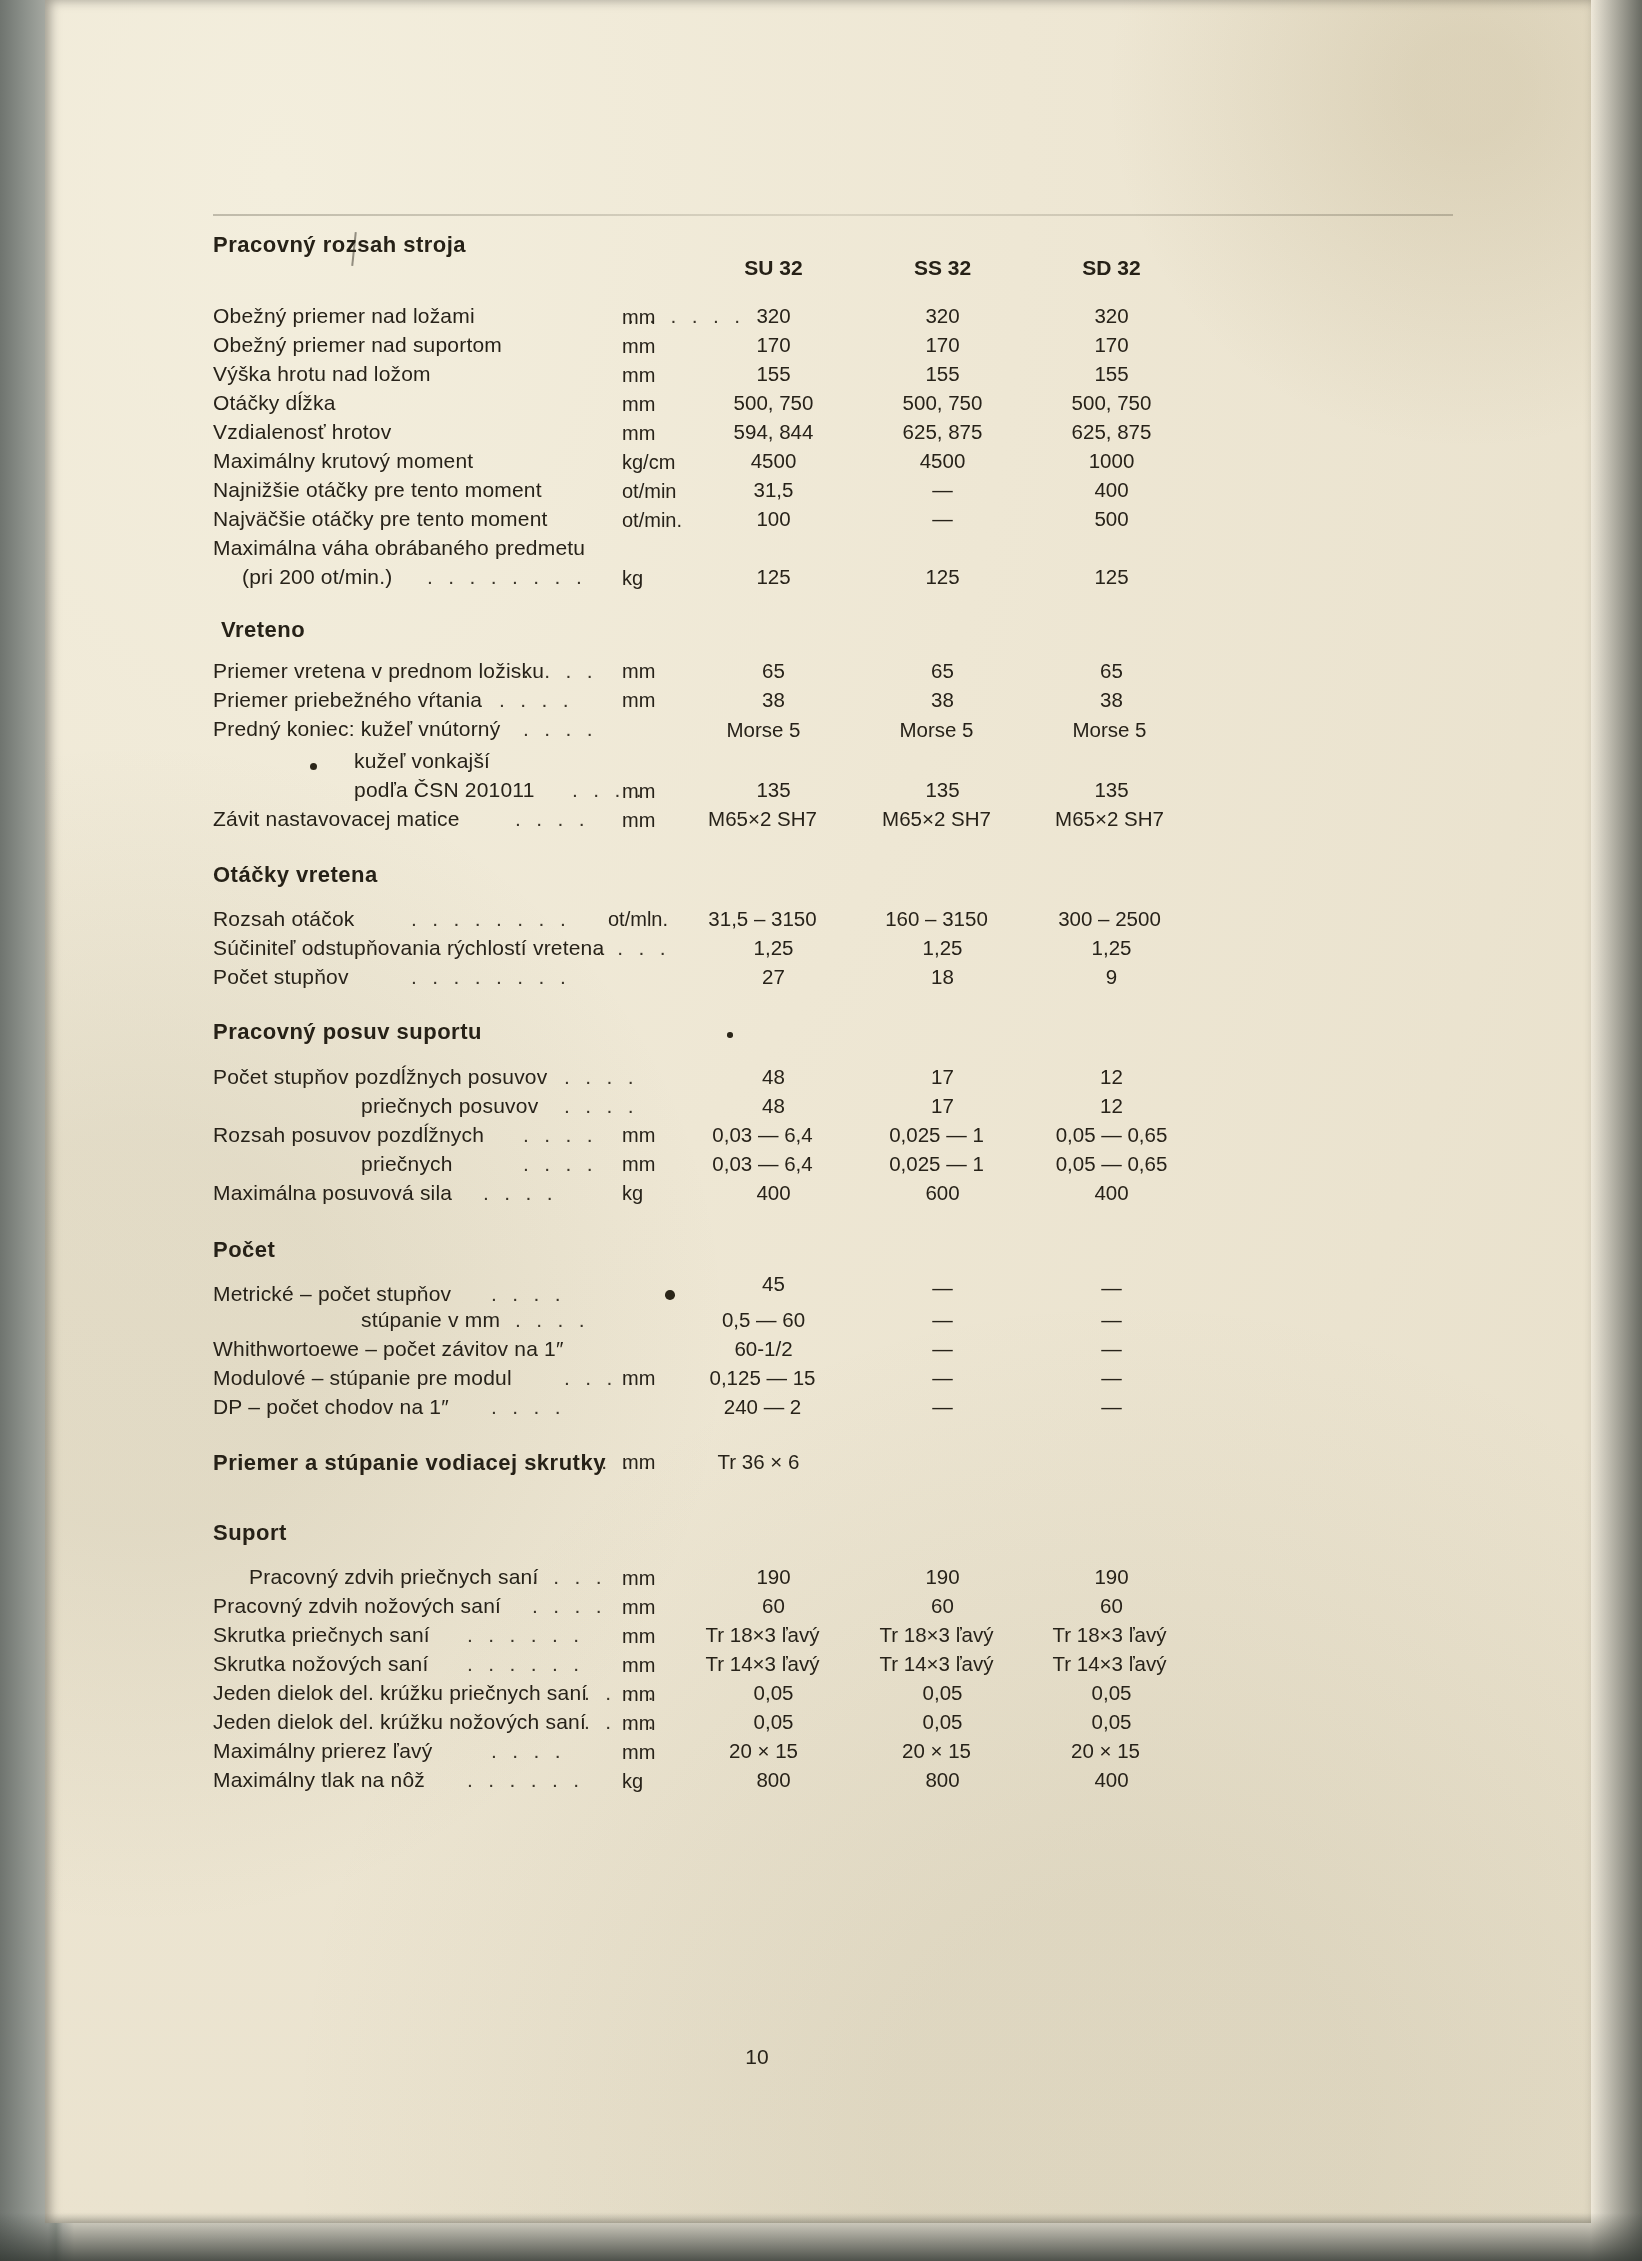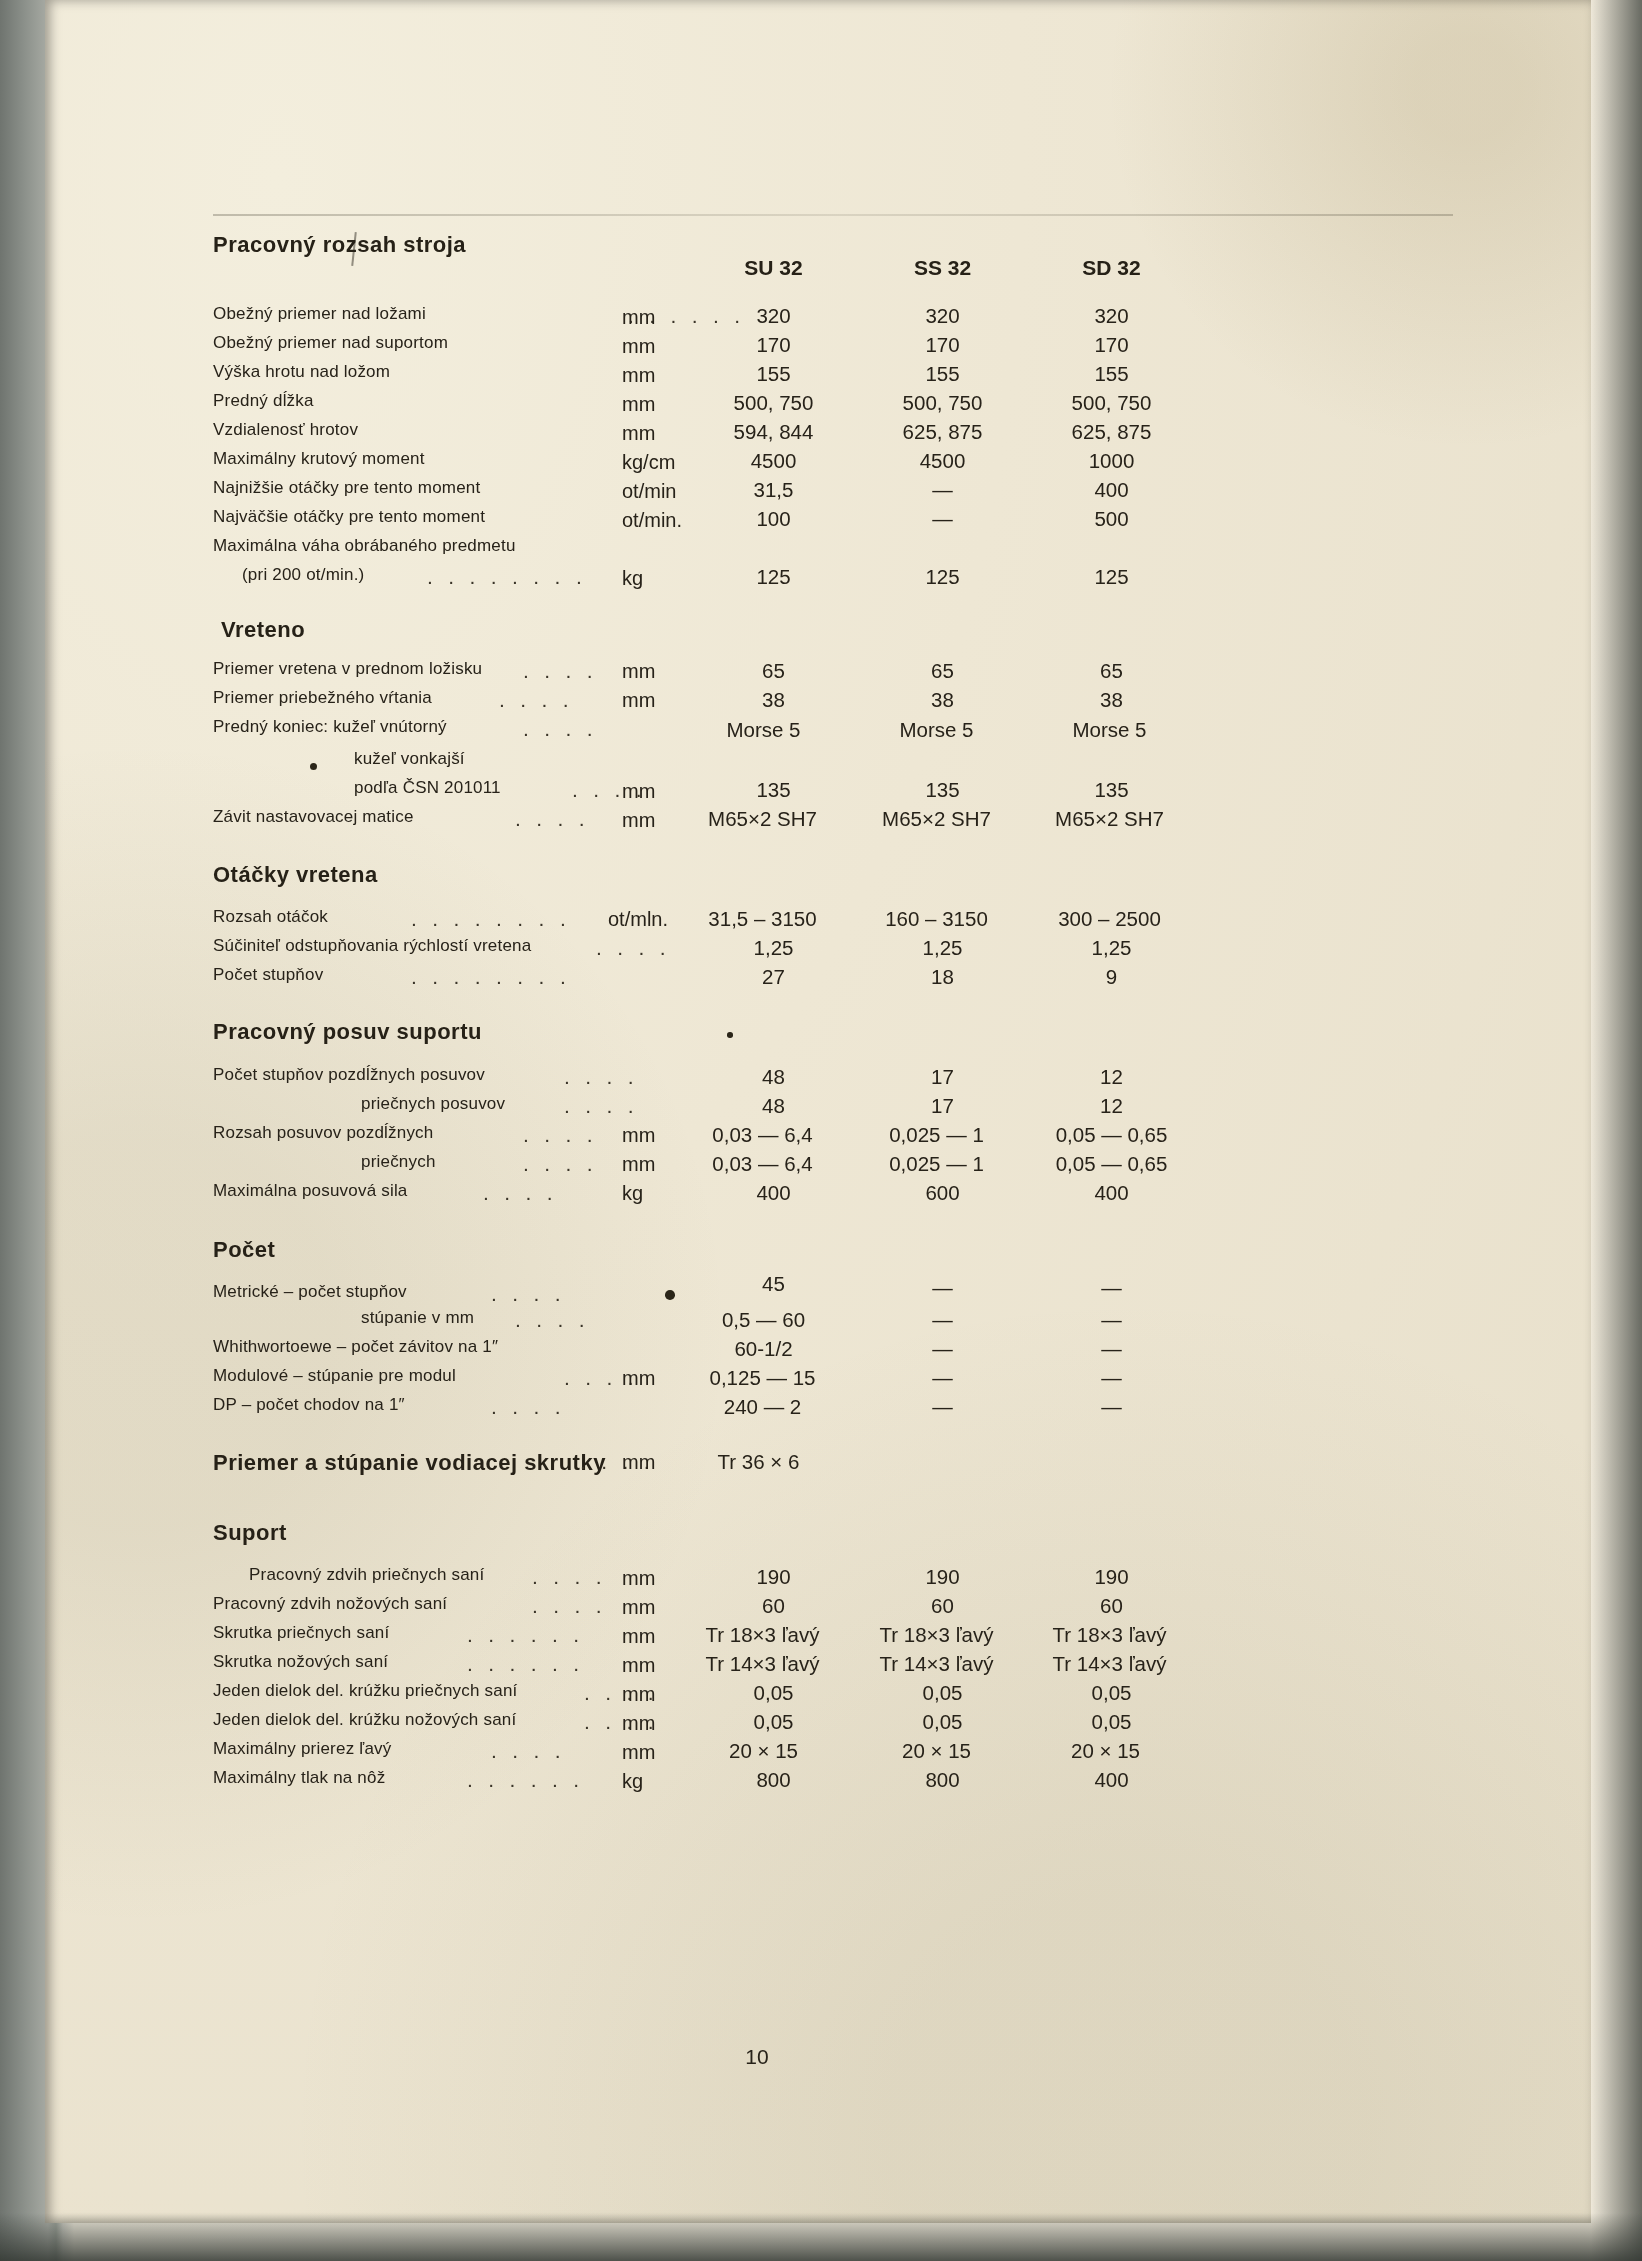--- a/index.html
+++ b/index.html
@@ -103,21 +103,21 @@
   .col-head {
     position: absolute;
     font-size: 21px;
     font-weight: bold;
     color: #262117;
     text-align: center;
     white-space: nowrap;
   }
   .lbl {
     position: absolute;
-    font-size: 17px;
+    font-size: 21px;
     color: #272219;
     white-space: nowrap;
     letter-spacing: 0.2px;
   }
   .dots {
     position: absolute;
     font-size: 21px;
     color: #3a3428;
     white-space: nowrap;
     letter-spacing: 4.8px;
@@ -179,21 +179,21 @@
     <div class="val" style="left:556px; top:333px; width:145px;">170</div>
     <div class="val" style="left:725px; top:333px; width:145px;">170</div>
     <div class="val" style="left:894px; top:333px; width:145px;">170</div>
 
     <div class="lbl" style="left:68px; top:362px;">Výška hrotu nad ložom</div>
     <div class="unit" style="left:477px; top:364px;">mm</div>
     <div class="val" style="left:556px; top:362px; width:145px;">155</div>
     <div class="val" style="left:725px; top:362px; width:145px;">155</div>
     <div class="val" style="left:894px; top:362px; width:145px;">155</div>
 
-    <div class="lbl" style="left:68px; top:391px;">Predný dĺžka</div>
+    <div class="lbl" style="left:68px; top:391px;">Otáčky dĺžka</div>
     <div class="unit" style="left:477px; top:393px;">mm</div>
     <div class="val" style="left:556px; top:391px; width:145px;">500, 750</div>
     <div class="val" style="left:725px; top:391px; width:145px;">500, 750</div>
     <div class="val" style="left:894px; top:391px; width:145px;">500, 750</div>
 
     <div class="lbl" style="left:68px; top:420px;">Vzdialenosť hrotov</div>
     <div class="unit" style="left:477px; top:422px;">mm</div>
     <div class="val" style="left:556px; top:420px; width:145px;">594, 844</div>
     <div class="val" style="left:725px; top:420px; width:145px;">625, 875</div>
     <div class="val" style="left:894px; top:420px; width:145px;">625, 875</div>

